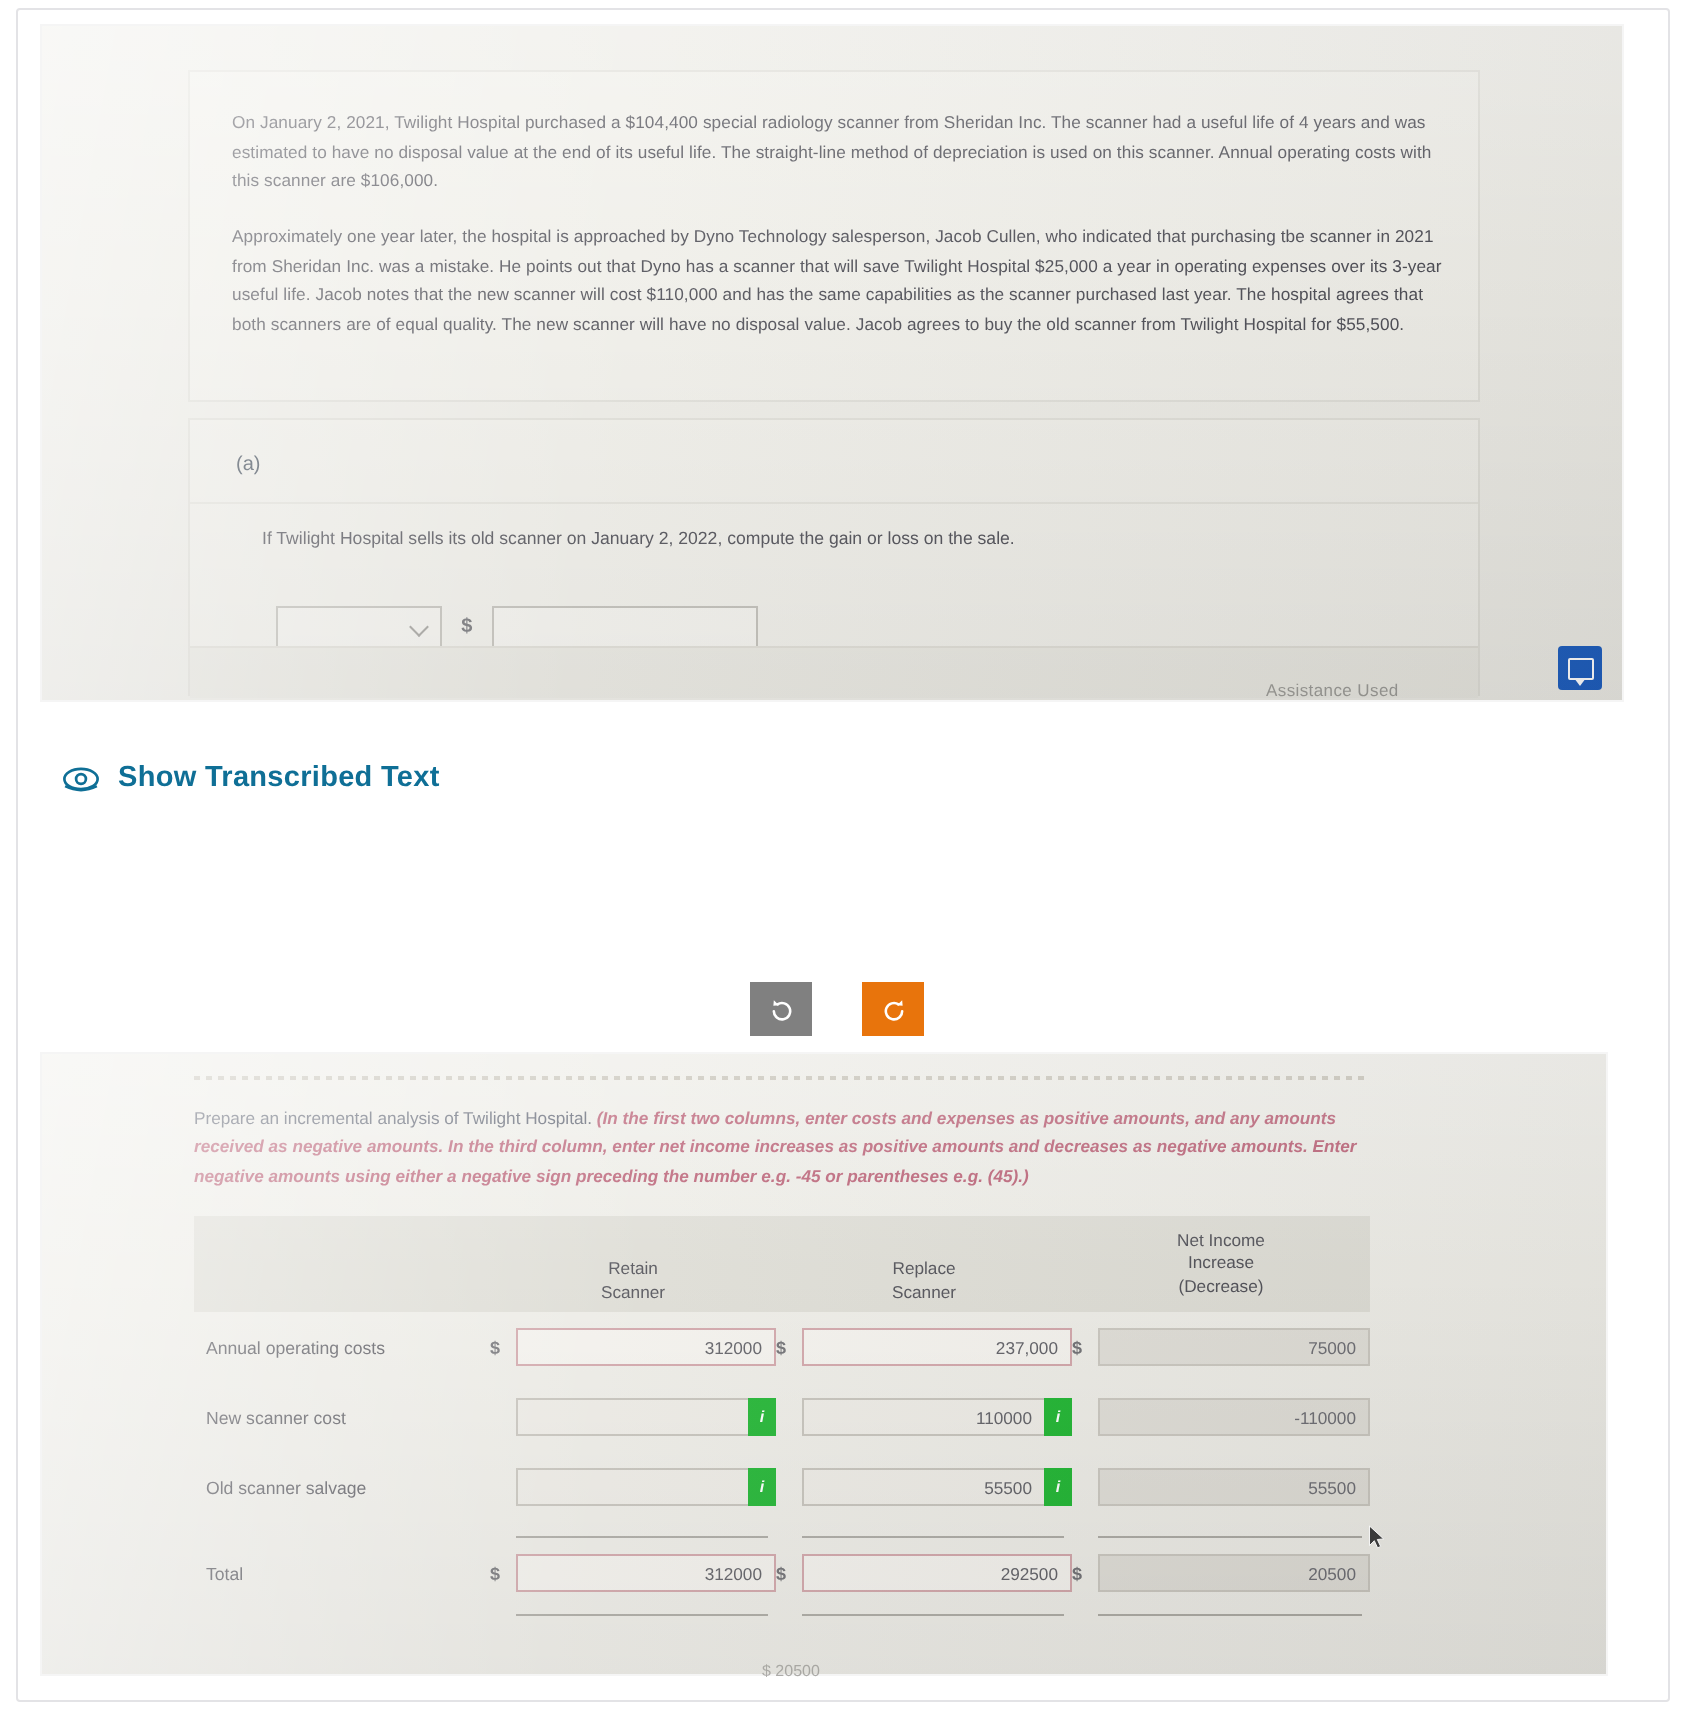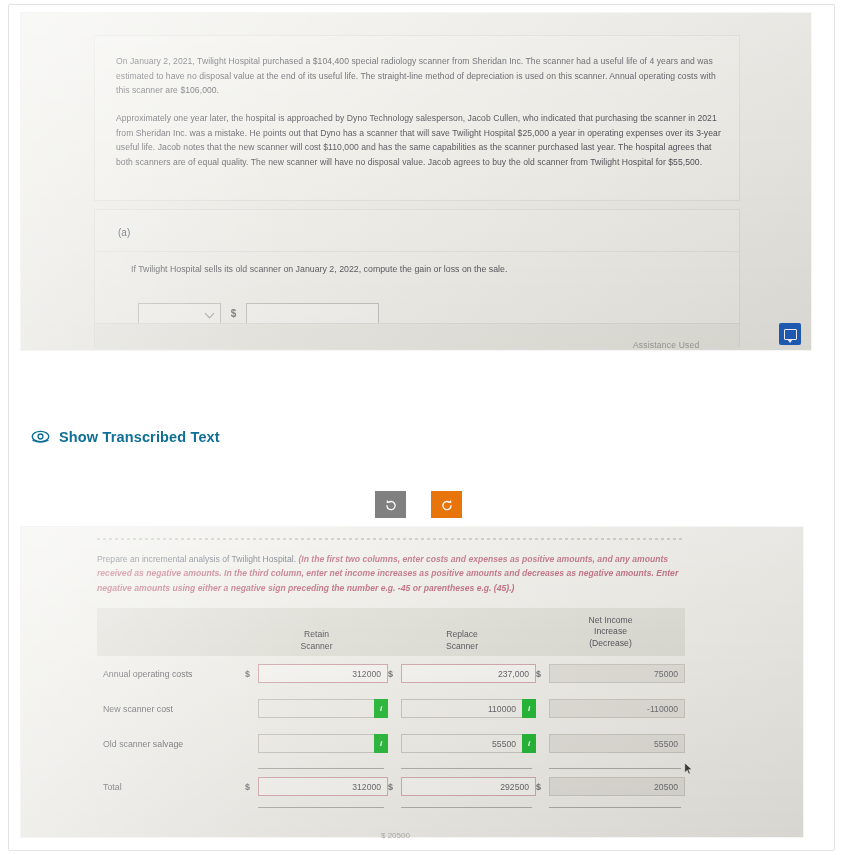--- a/index.html
+++ b/index.html
@@ -149,27 +149,26 @@
     position: absolute; left: 2px; bottom: -4px;
     border-left: 3px solid transparent;
     border-right: 3px solid transparent;
     border-top: 4px solid #ffffff;
   }
 
   
   .transcribe-link {
     position: absolute;
     left: 22px; top: 376px;
-    display: flex; align-items: flex-start; gap: 9px;
+    display: flex; align-items: center; gap: 9px;
     color: #0f6f96;
     font-size: 14.5px;
     font-weight: bold;
     cursor: pointer;
     letter-spacing: 0.15px;
-    margin-top: 48px;
   }
   .eye-icon { width: 19px; height: 15px; display: block; }
 
   
   .rotate-btn {
     position: absolute;
     width: 31px; height: 27px;
     display: flex; align-items: center; justify-content: center;
     cursor: pointer;
     border: none;

